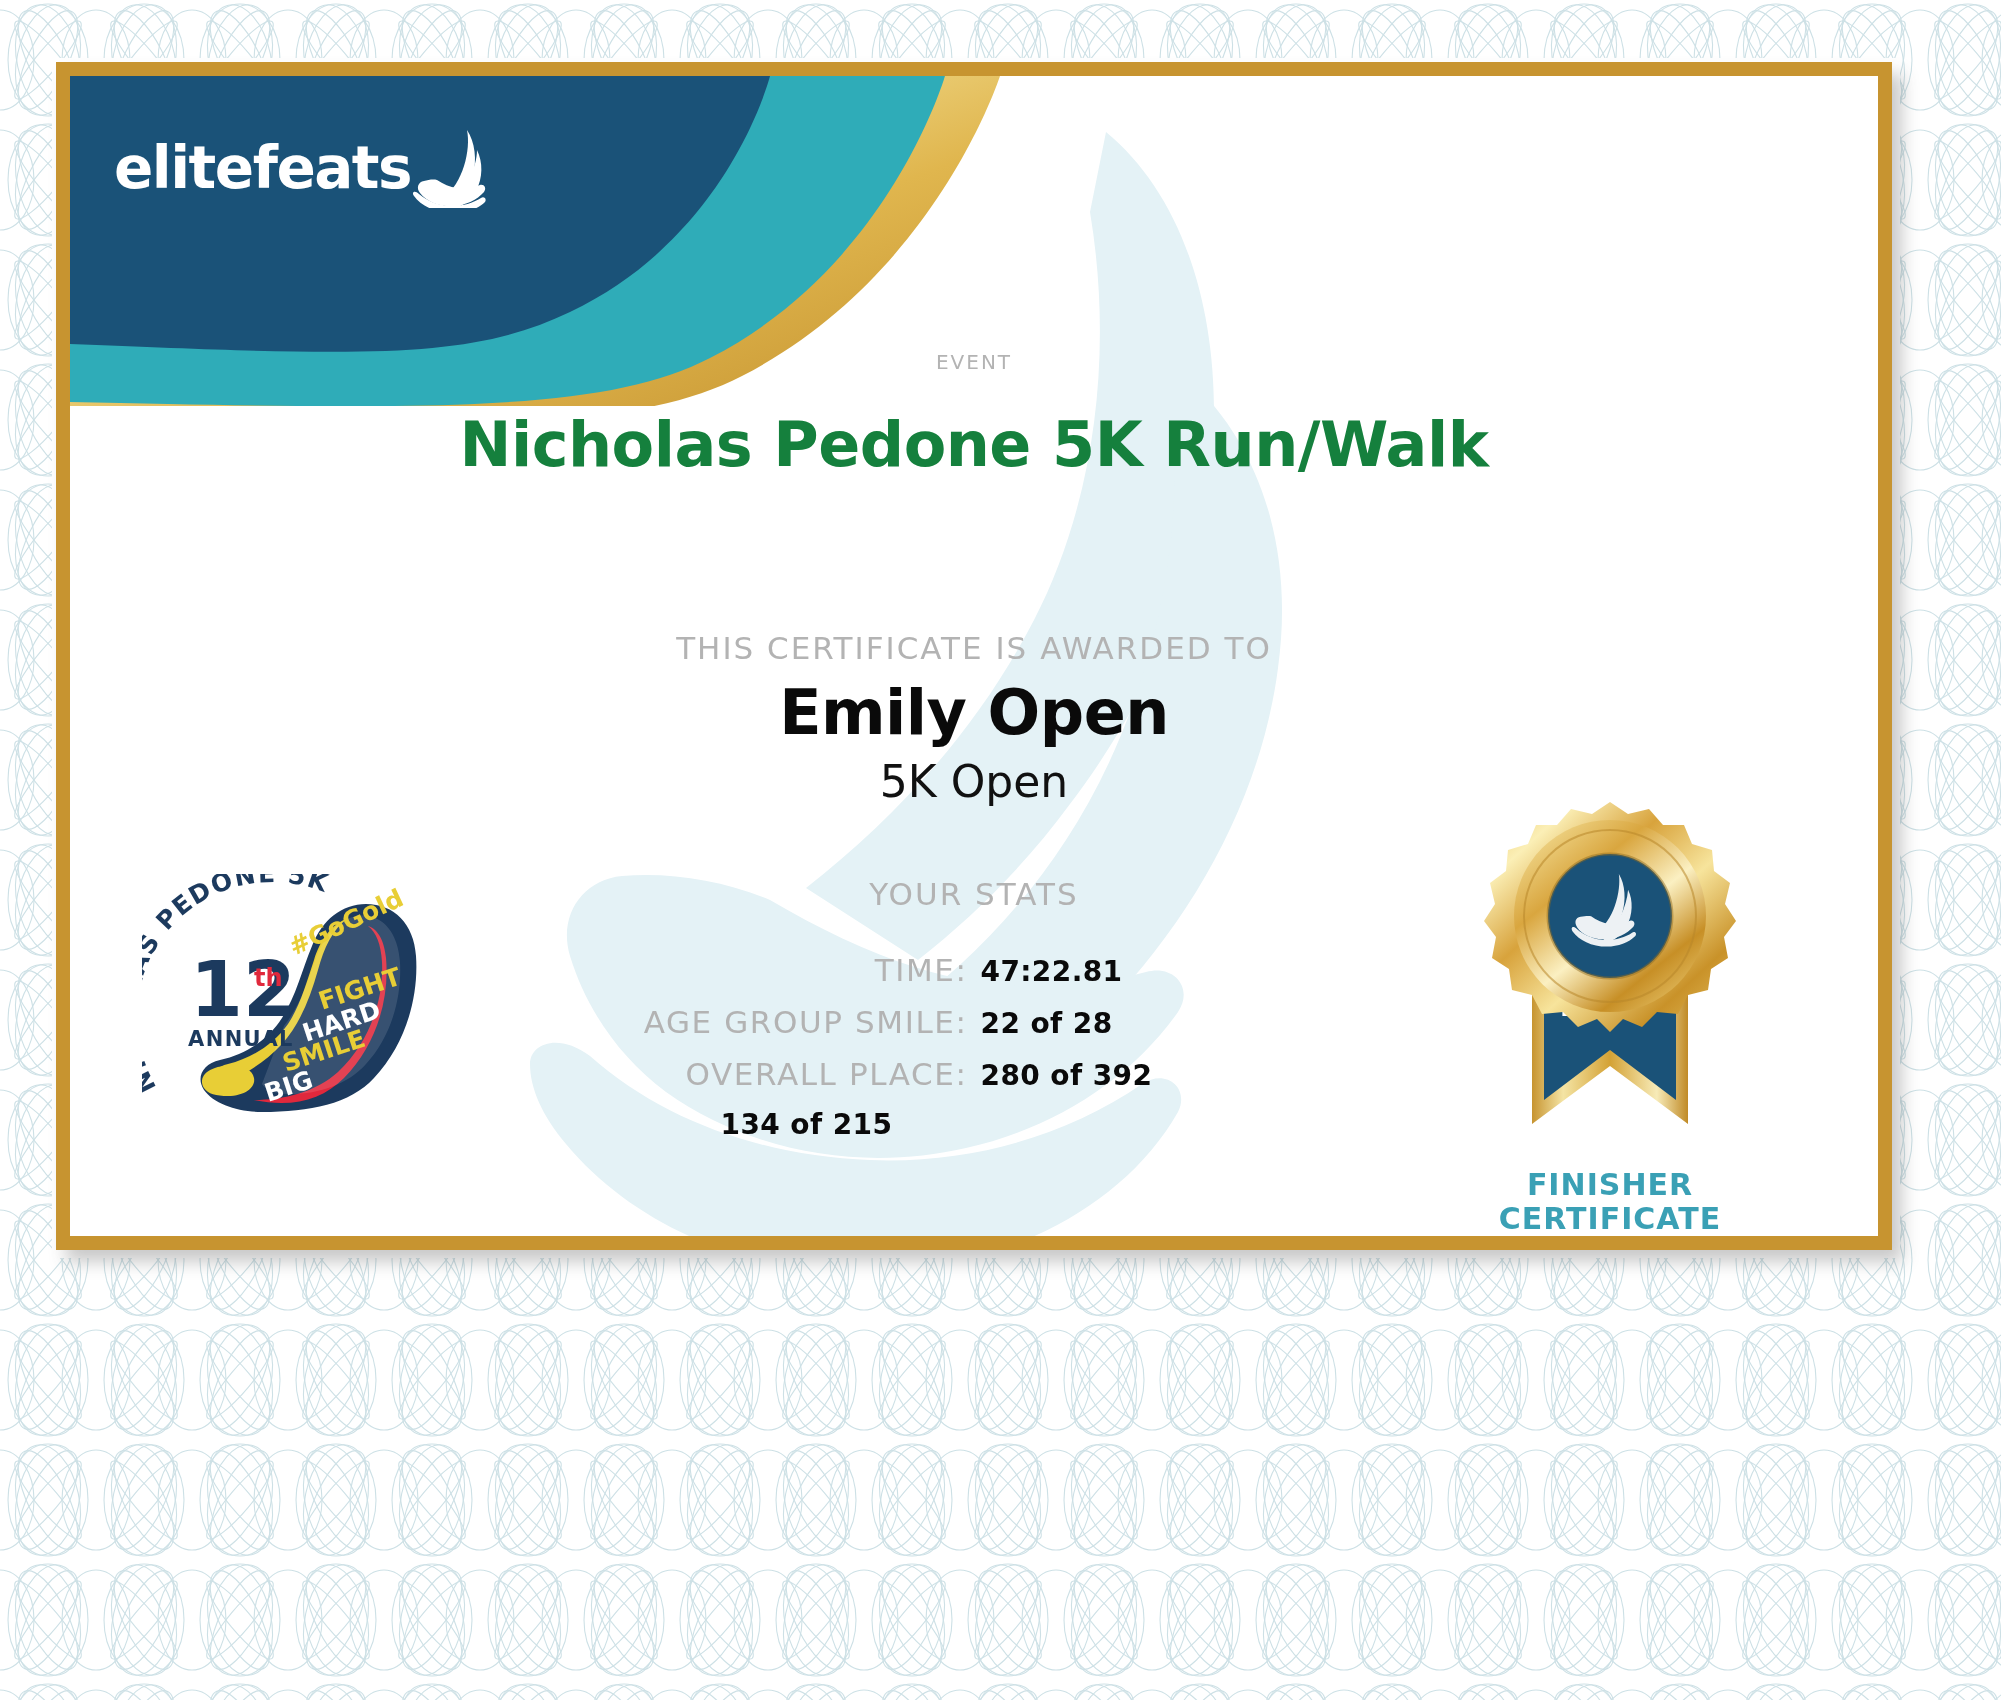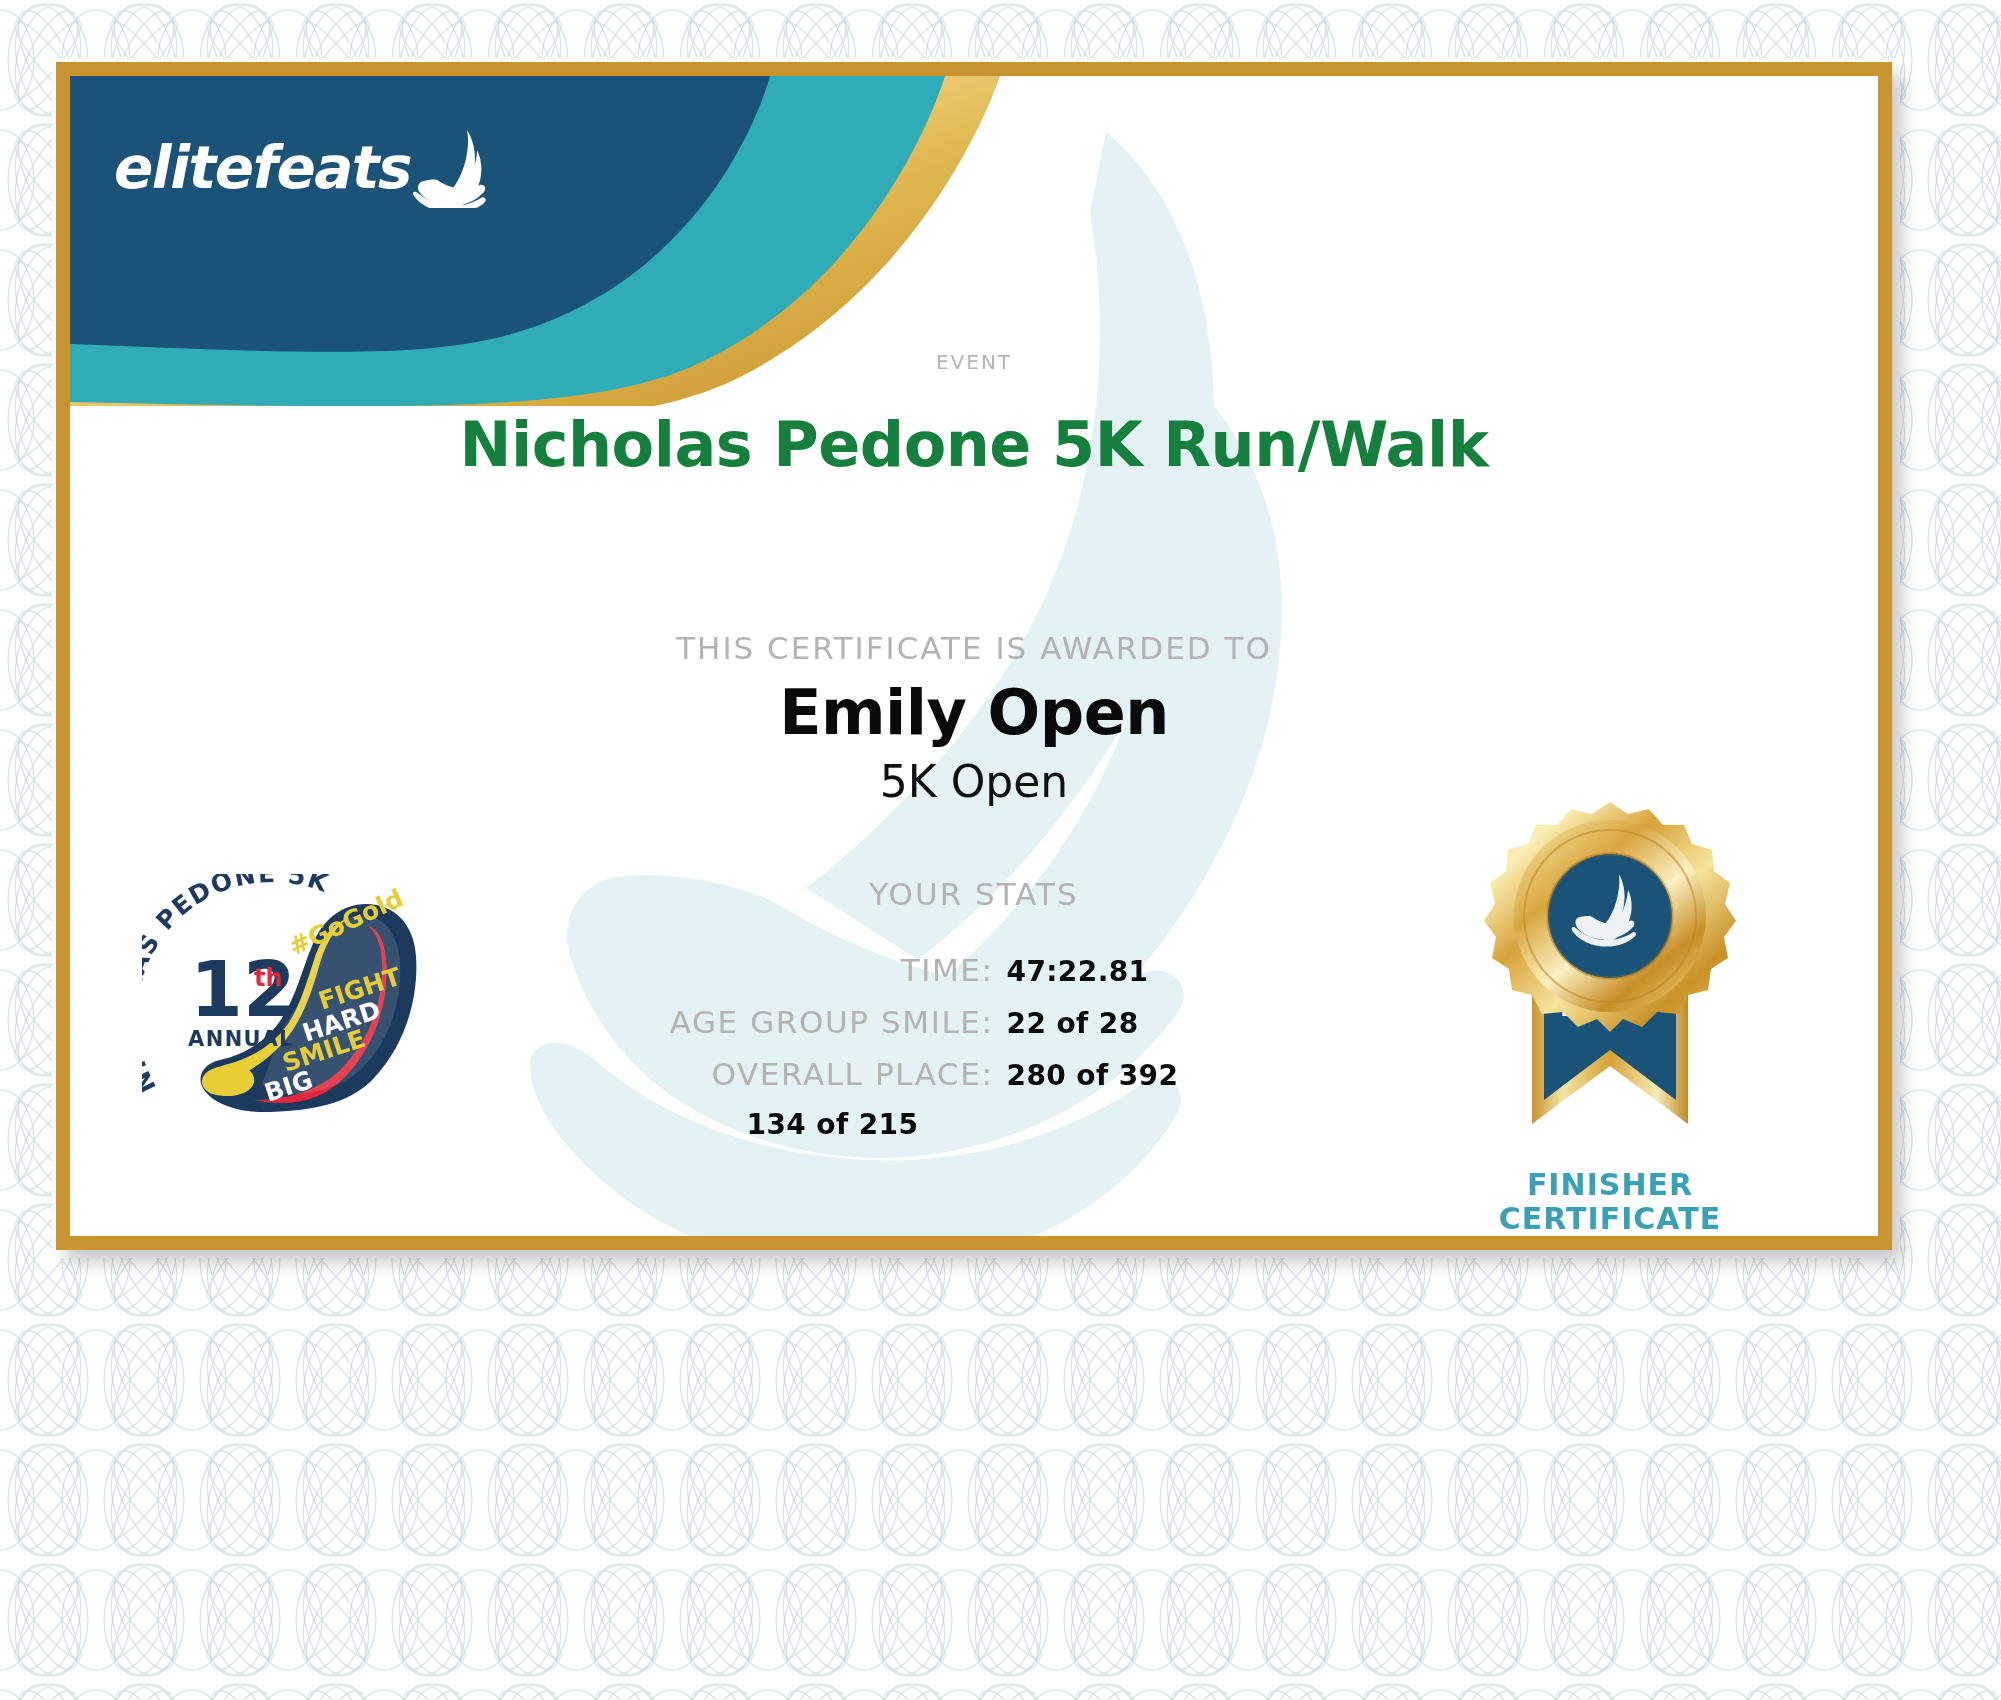--- a/index.html
+++ b/index.html
@@ -57,21 +57,20 @@
   }
 
   
   #brand {
     position: absolute;
     left: 44px;
     top: 52px;
     display: flex;
     align-items: center;
     z-index: 6;
-    font-style: italic;
   }
   #brand-word {
     font-family: "DejaVu Sans", sans-serif;
     font-size: 58px;
     font-weight: 700;
     letter-spacing: -1.5px;
     color: #ffffff;
     line-height: 1;
   }
 
@@ -137,21 +136,20 @@
     font-size: 31px;
   }
 
   
   #stats-block {
     position: absolute;
     left: 0;
     top: 876px;
     width: 1808px;
     z-index: 4;
-    margin-left: 26px;
   }
   .stat-row {
     display: flex;
     align-items: baseline;
     justify-content: center;
     margin-bottom: 16px;
     font-family: "DejaVu Sans", sans-serif;
   }
   .stat-key {
     width: 520px;

